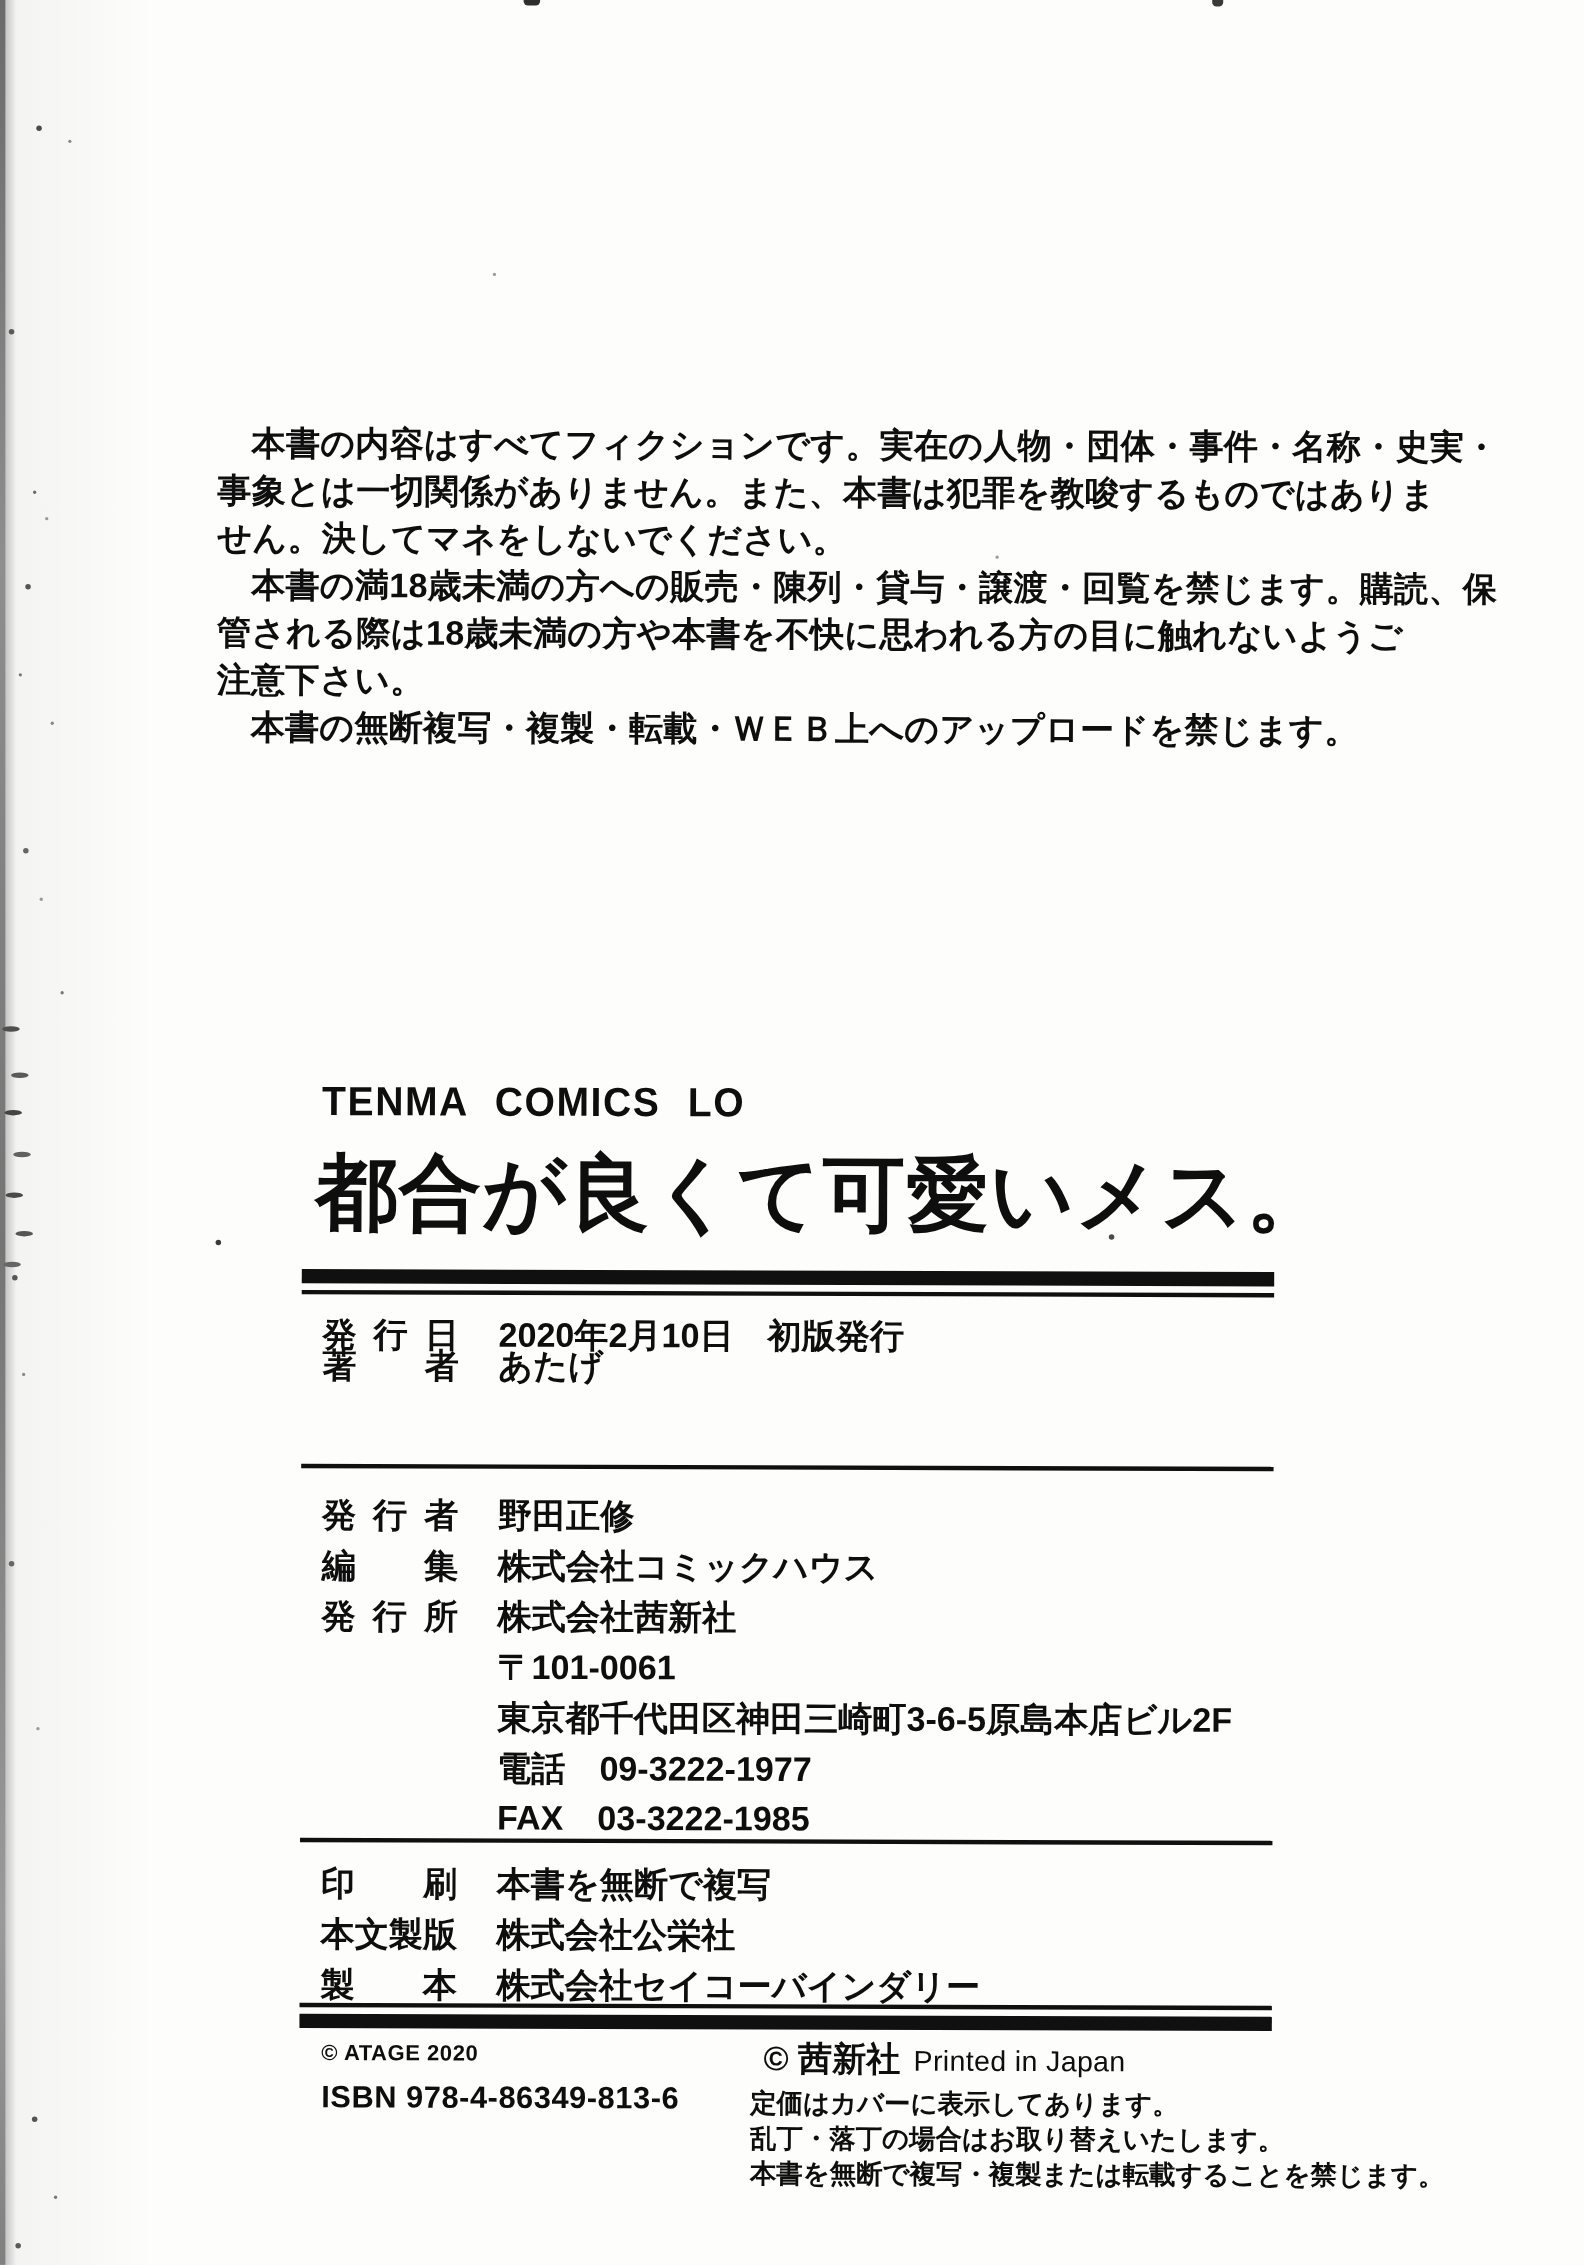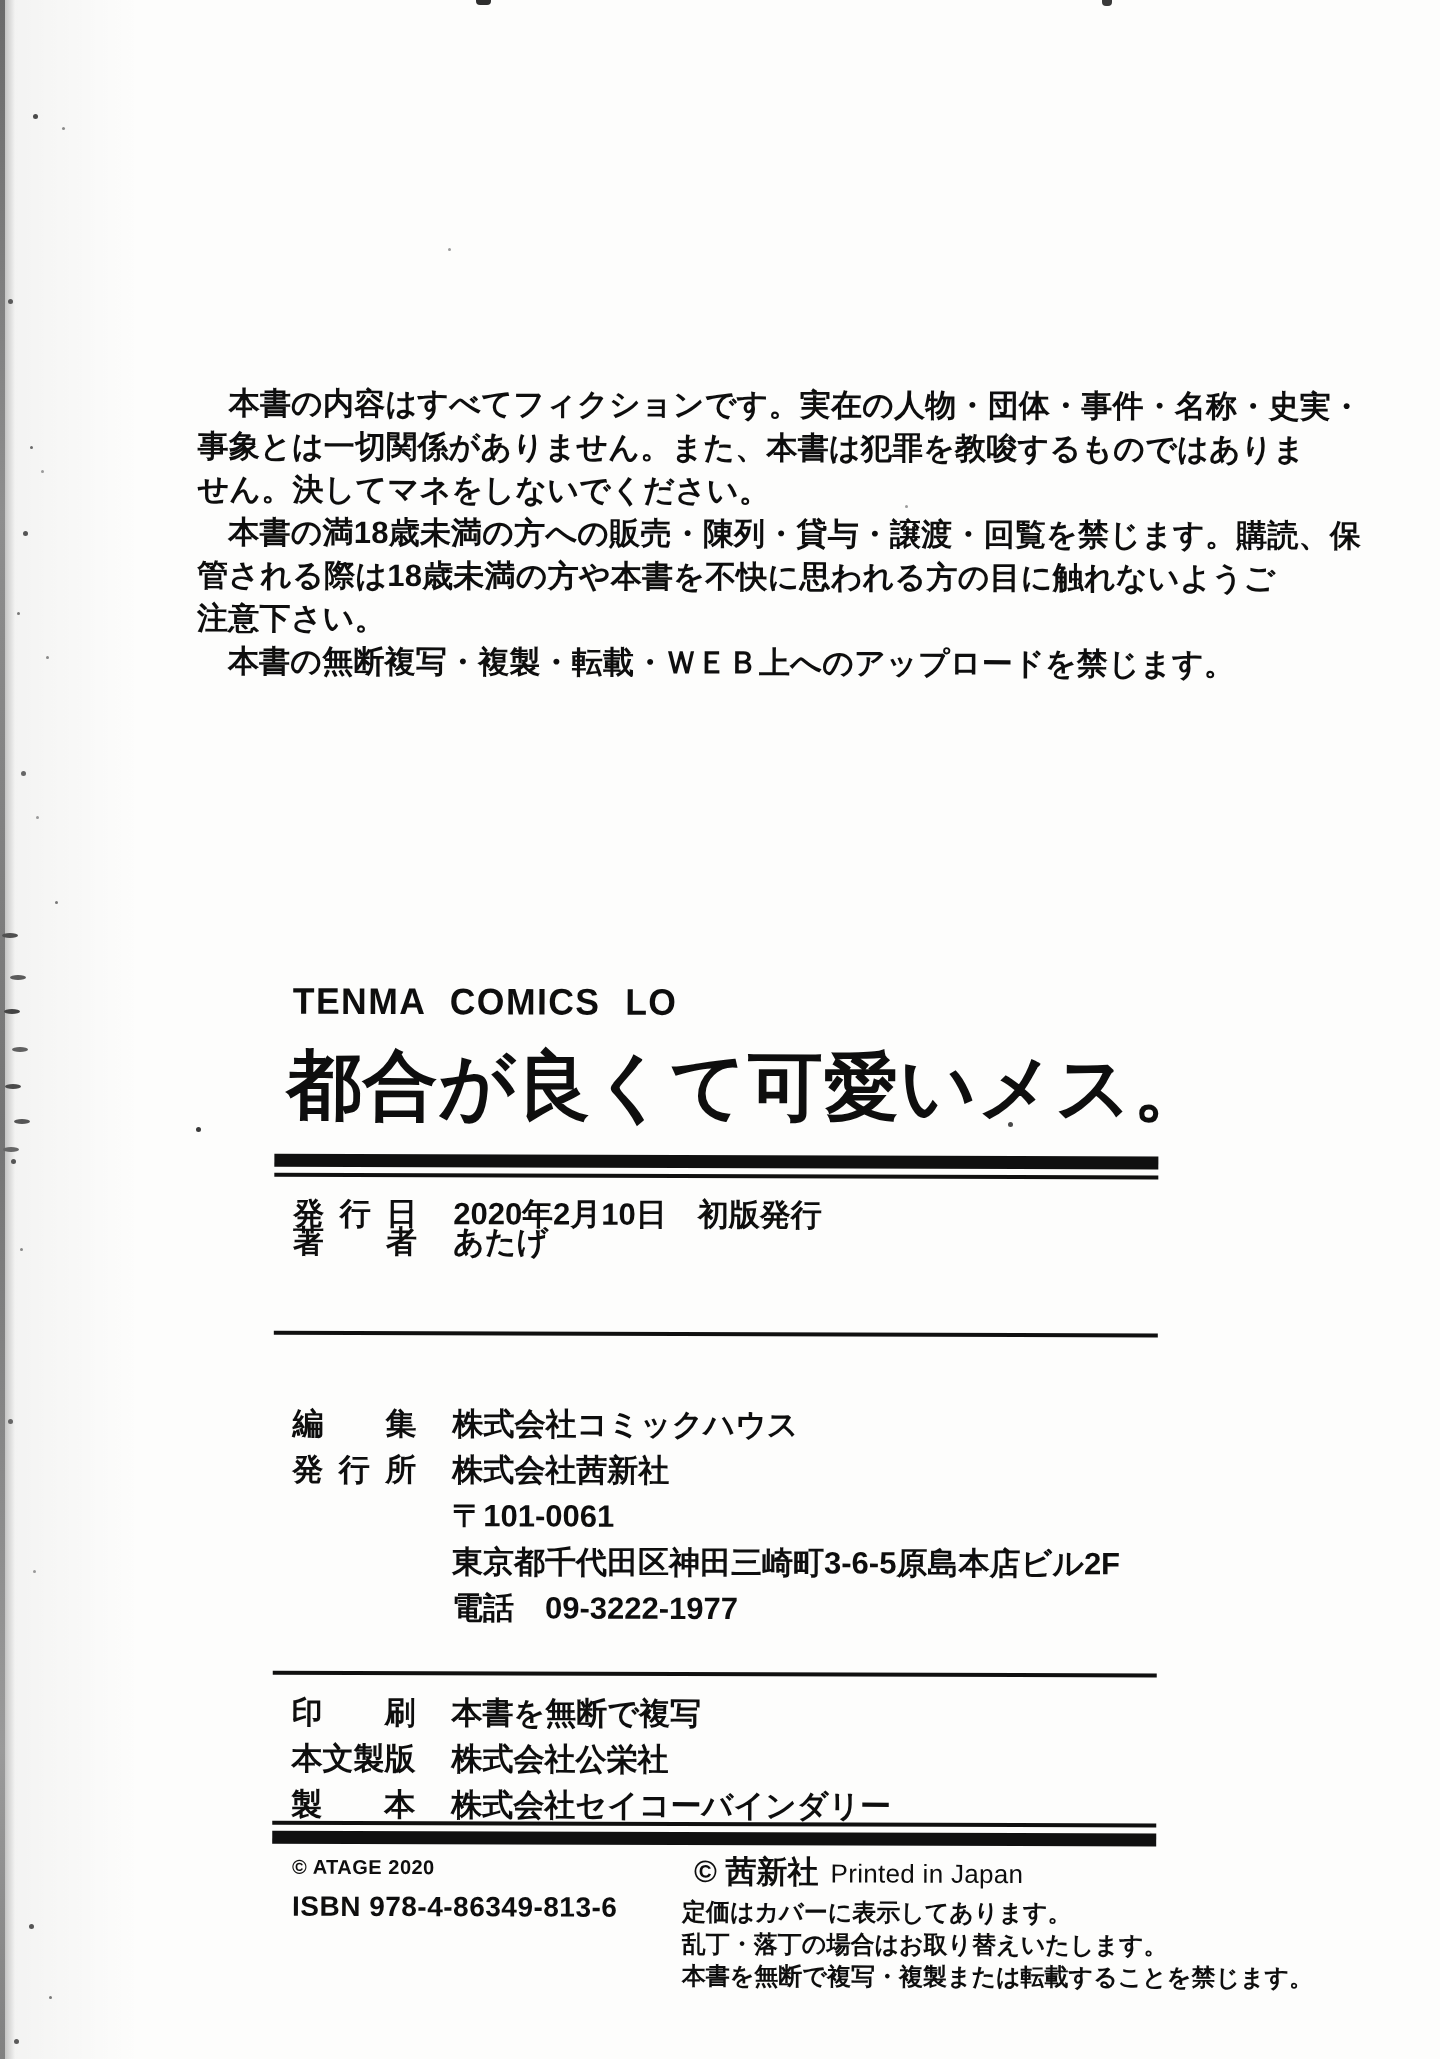--- a/index.html
+++ b/index.html
@@ -128,32 +128,37 @@
       <span class="lbl">発行日</span>
       <span class="val">2020年2月10日　初版発行</span>
     </div>
     <div class="row r-author">
       <span class="lbl">著　者</span>
       <span class="val">あたげ</span>
     </div>
 
     <div class="rule rule-mid-1"></div>
 
+    <div class="row r-publisher">
+      <span class="lbl">発行者</span>
+      <span class="val">野田正修</span>
+    </div>
     <div class="row r-editor">
       <span class="lbl">編　集</span>
       <span class="val">株式会社コミックハウス</span>
     </div>
     <div class="row r-office">
       <span class="lbl">発行所</span>
       <span class="val">株式会社茜新社</span>
     </div>
 
     <div class="addr addr-0">〒101-0061</div>
     <div class="addr addr-1">東京都千代田区神田三崎町3-6-5原島本店ビル2F</div>
     <div class="addr addr-2">電話　09-3222-1977</div>
+    <div class="addr addr-3">FAX　03-3222-1985</div>
 
     <div class="rule rule-mid-2"></div>
 
     <div class="row r-print">
       <span class="lbl">印　刷</span>
       <span class="val">本書を無断で複写</span>
     </div>
     <div class="row r-plate">
       <span class="lbl">本文製版</span>
       <span class="val">株式会社公栄社</span>

